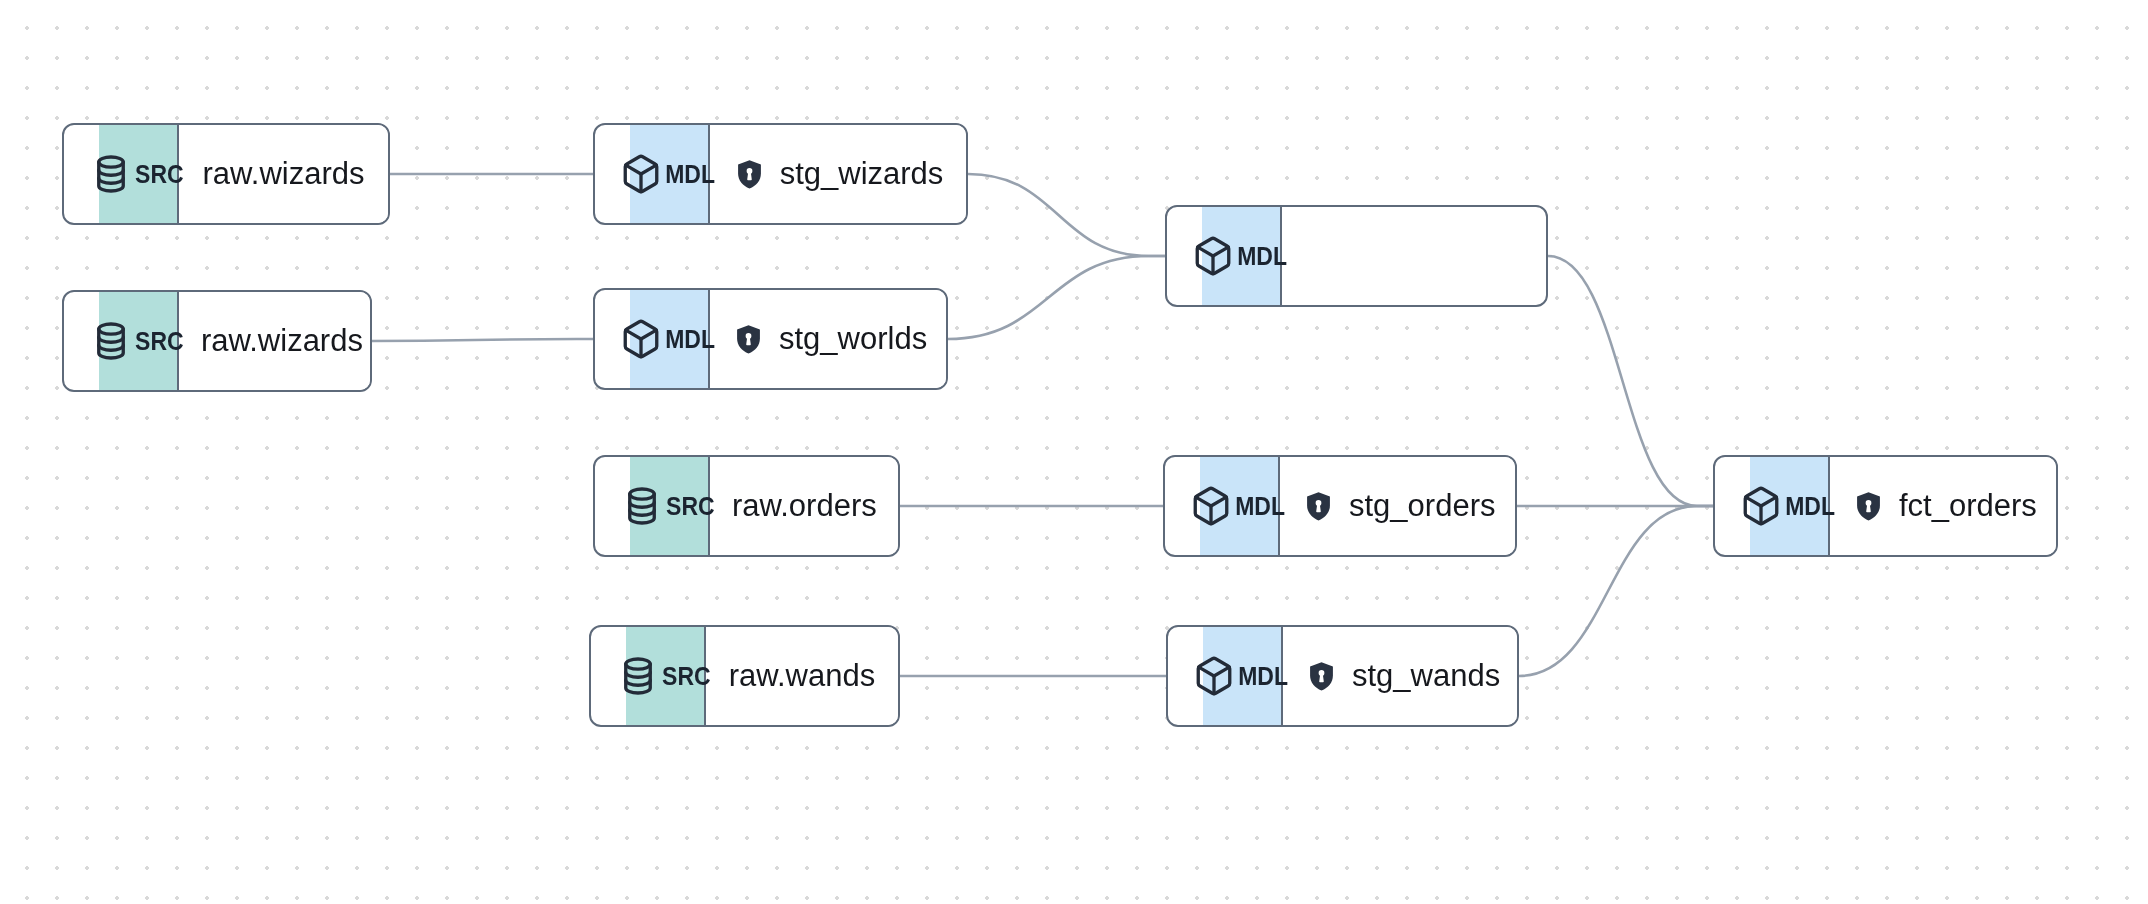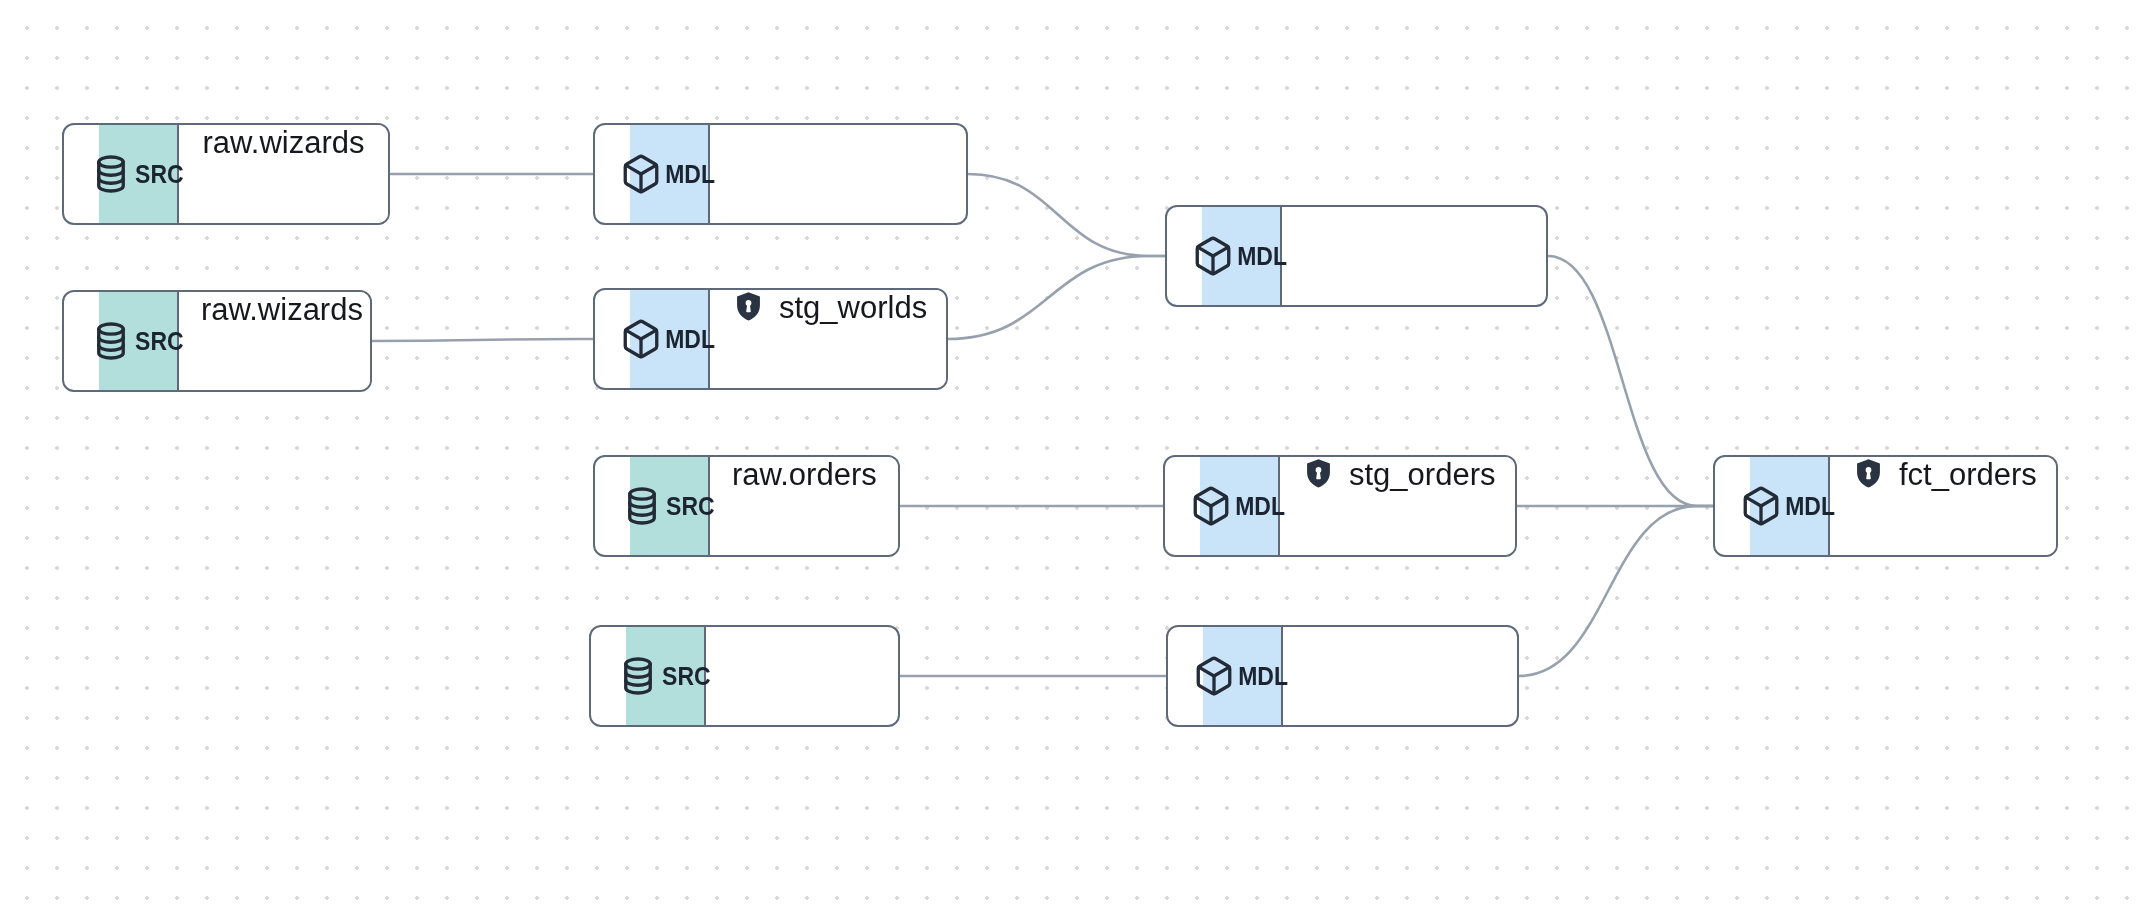--- a/index.html
+++ b/index.html
@@ -36,21 +36,21 @@
     border-right:2.2px solid var(--border);
     margin-left:35px;
   }
   .badge-icon{width:42px;height:42px;display:block;}
   .badge-icon svg{width:42px;height:42px;display:block;}
   .badge-label{
     font-size:25px;font-weight:600;color:#1b2430;line-height:1.05;
     transform:scaleX(0.92);letter-spacing:0px;
   }
   .body{
-    flex:1;display:flex;justify-content:center;
+    flex:1;display:flex;align-items:center;justify-content:center;
     gap:14px;padding:0 22px;background:#fff;
   }
   .shield{width:33px;height:33px;display:block;flex:0 0 auto;}
   .shield svg{width:33px;height:33px;display:block;}
   .name{
     font-size:31px;font-weight:500;color:var(--text);white-space:nowrap;
   }
 </style>
 </head>
 <body>
@@ -106,20 +106,30 @@
     <div class="badge" style="background: rgb(201, 228, 249);">
       <span class="badge-icon">
             <svg viewBox="0 0 24 24" fill="none" stroke="#232b38" stroke-width="1.9" stroke-linecap="round" stroke-linejoin="round">
               <path d="M21 16.1V7.9a1.9 1.9 0 0 0-.95-1.64l-7.1-4.1a1.9 1.9 0 0 0-1.9 0l-7.1 4.1A1.9 1.9 0 0 0 3 7.9v8.2a1.9 1.9 0 0 0 .95 1.64l7.1 4.1a1.9 1.9 0 0 0 1.9 0l7.1-4.1A1.9 1.9 0 0 0 21 16.1z"></path>
               <polyline points="3.3 6.9 12 12 20.7 6.9"></polyline>
               <line x1="12" y1="22.1" x2="12" y2="12"></line>
             </svg>
           </span>
       <span class="badge-label">MDL</span>
     </div>
+    <div class="body">
+      <span class="shield">
+            <svg viewBox="0 0 24 24">
+              <path d="M12 1.7l8.3 3.1v6.4c0 5.2-3.5 9-8.3 10.9C7.2 20.2 3.7 16.4 3.7 11.2V4.8L12 1.7z" fill="#2a3342"></path>
+              <circle cx="12" cy="9.4" r="2.1" fill="#ffffff"></circle>
+              <path d="M11 10.8h2l0.65 4.6a0.6 0.6 0 0 1-0.6 0.7h-2.1a0.6 0.6 0 0 1-0.6-0.7z" fill="#ffffff"></path>
+            </svg>
+          </span>
+      <span class="name">stg_wizards</span>
+    </div>
   </div>
       <div class="node" style="left: 593px; top: 288px; width: 355px; height: 102px;">
     <div class="badge" style="background: rgb(201, 228, 249);">
       <span class="badge-icon">
             <svg viewBox="0 0 24 24" fill="none" stroke="#232b38" stroke-width="1.9" stroke-linecap="round" stroke-linejoin="round">
               <path d="M21 16.1V7.9a1.9 1.9 0 0 0-.95-1.64l-7.1-4.1a1.9 1.9 0 0 0-1.9 0l-7.1 4.1A1.9 1.9 0 0 0 3 7.9v8.2a1.9 1.9 0 0 0 .95 1.64l7.1 4.1a1.9 1.9 0 0 0 1.9 0l7.1-4.1A1.9 1.9 0 0 0 21 16.1z"></path>
               <polyline points="3.3 6.9 12 12 20.7 6.9"></polyline>
               <line x1="12" y1="22.1" x2="12" y2="12"></line>
             </svg>
           </span>
@@ -158,20 +168,24 @@
       <span class="badge-icon">
             <svg viewBox="0 0 24 24" fill="none" stroke="#232b38" stroke-width="1.9" stroke-linecap="round" stroke-linejoin="round">
               <ellipse cx="12" cy="5.2" rx="7" ry="2.9"></ellipse>
               <path d="M19 5.2v13.6c0 1.6-3.1 2.9-7 2.9s-7-1.3-7-2.9V5.2"></path>
               <path d="M19 9.8c0 1.6-3.1 2.9-7 2.9s-7-1.3-7-2.9"></path>
               <path d="M19 14.4c0 1.6-3.1 2.9-7 2.9s-7-1.3-7-2.9"></path>
             </svg>
           </span>
       <span class="badge-label">SRC</span>
     </div>
+    <div class="body">
+
+      <span class="name">raw.wands</span>
+    </div>
   </div>
       <div class="node" style="left: 1165px; top: 205px; width: 383px; height: 102px;">
     <div class="badge" style="background: rgb(201, 228, 249);">
       <span class="badge-icon">
             <svg viewBox="0 0 24 24" fill="none" stroke="#232b38" stroke-width="1.9" stroke-linecap="round" stroke-linejoin="round">
               <path d="M21 16.1V7.9a1.9 1.9 0 0 0-.95-1.64l-7.1-4.1a1.9 1.9 0 0 0-1.9 0l-7.1 4.1A1.9 1.9 0 0 0 3 7.9v8.2a1.9 1.9 0 0 0 .95 1.64l7.1 4.1a1.9 1.9 0 0 0 1.9 0l7.1-4.1A1.9 1.9 0 0 0 21 16.1z"></path>
               <polyline points="3.3 6.9 12 12 20.7 6.9"></polyline>
               <line x1="12" y1="22.1" x2="12" y2="12"></line>
             </svg>
           </span>
@@ -204,20 +218,30 @@
     <div class="badge" style="background: rgb(201, 228, 249);">
       <span class="badge-icon">
             <svg viewBox="0 0 24 24" fill="none" stroke="#232b38" stroke-width="1.9" stroke-linecap="round" stroke-linejoin="round">
               <path d="M21 16.1V7.9a1.9 1.9 0 0 0-.95-1.64l-7.1-4.1a1.9 1.9 0 0 0-1.9 0l-7.1 4.1A1.9 1.9 0 0 0 3 7.9v8.2a1.9 1.9 0 0 0 .95 1.64l7.1 4.1a1.9 1.9 0 0 0 1.9 0l7.1-4.1A1.9 1.9 0 0 0 21 16.1z"></path>
               <polyline points="3.3 6.9 12 12 20.7 6.9"></polyline>
               <line x1="12" y1="22.1" x2="12" y2="12"></line>
             </svg>
           </span>
       <span class="badge-label">MDL</span>
     </div>
+    <div class="body">
+      <span class="shield">
+            <svg viewBox="0 0 24 24">
+              <path d="M12 1.7l8.3 3.1v6.4c0 5.2-3.5 9-8.3 10.9C7.2 20.2 3.7 16.4 3.7 11.2V4.8L12 1.7z" fill="#2a3342"></path>
+              <circle cx="12" cy="9.4" r="2.1" fill="#ffffff"></circle>
+              <path d="M11 10.8h2l0.65 4.6a0.6 0.6 0 0 1-0.6 0.7h-2.1a0.6 0.6 0 0 1-0.6-0.7z" fill="#ffffff"></path>
+            </svg>
+          </span>
+      <span class="name">stg_wands</span>
+    </div>
   </div>
       <div class="node" style="left: 1713px; top: 455px; width: 345px; height: 102px;">
     <div class="badge" style="background: rgb(201, 228, 249);">
       <span class="badge-icon">
             <svg viewBox="0 0 24 24" fill="none" stroke="#232b38" stroke-width="1.9" stroke-linecap="round" stroke-linejoin="round">
               <path d="M21 16.1V7.9a1.9 1.9 0 0 0-.95-1.64l-7.1-4.1a1.9 1.9 0 0 0-1.9 0l-7.1 4.1A1.9 1.9 0 0 0 3 7.9v8.2a1.9 1.9 0 0 0 .95 1.64l7.1 4.1a1.9 1.9 0 0 0 1.9 0l7.1-4.1A1.9 1.9 0 0 0 21 16.1z"></path>
               <polyline points="3.3 6.9 12 12 20.7 6.9"></polyline>
               <line x1="12" y1="22.1" x2="12" y2="12"></line>
             </svg>
           </span>

